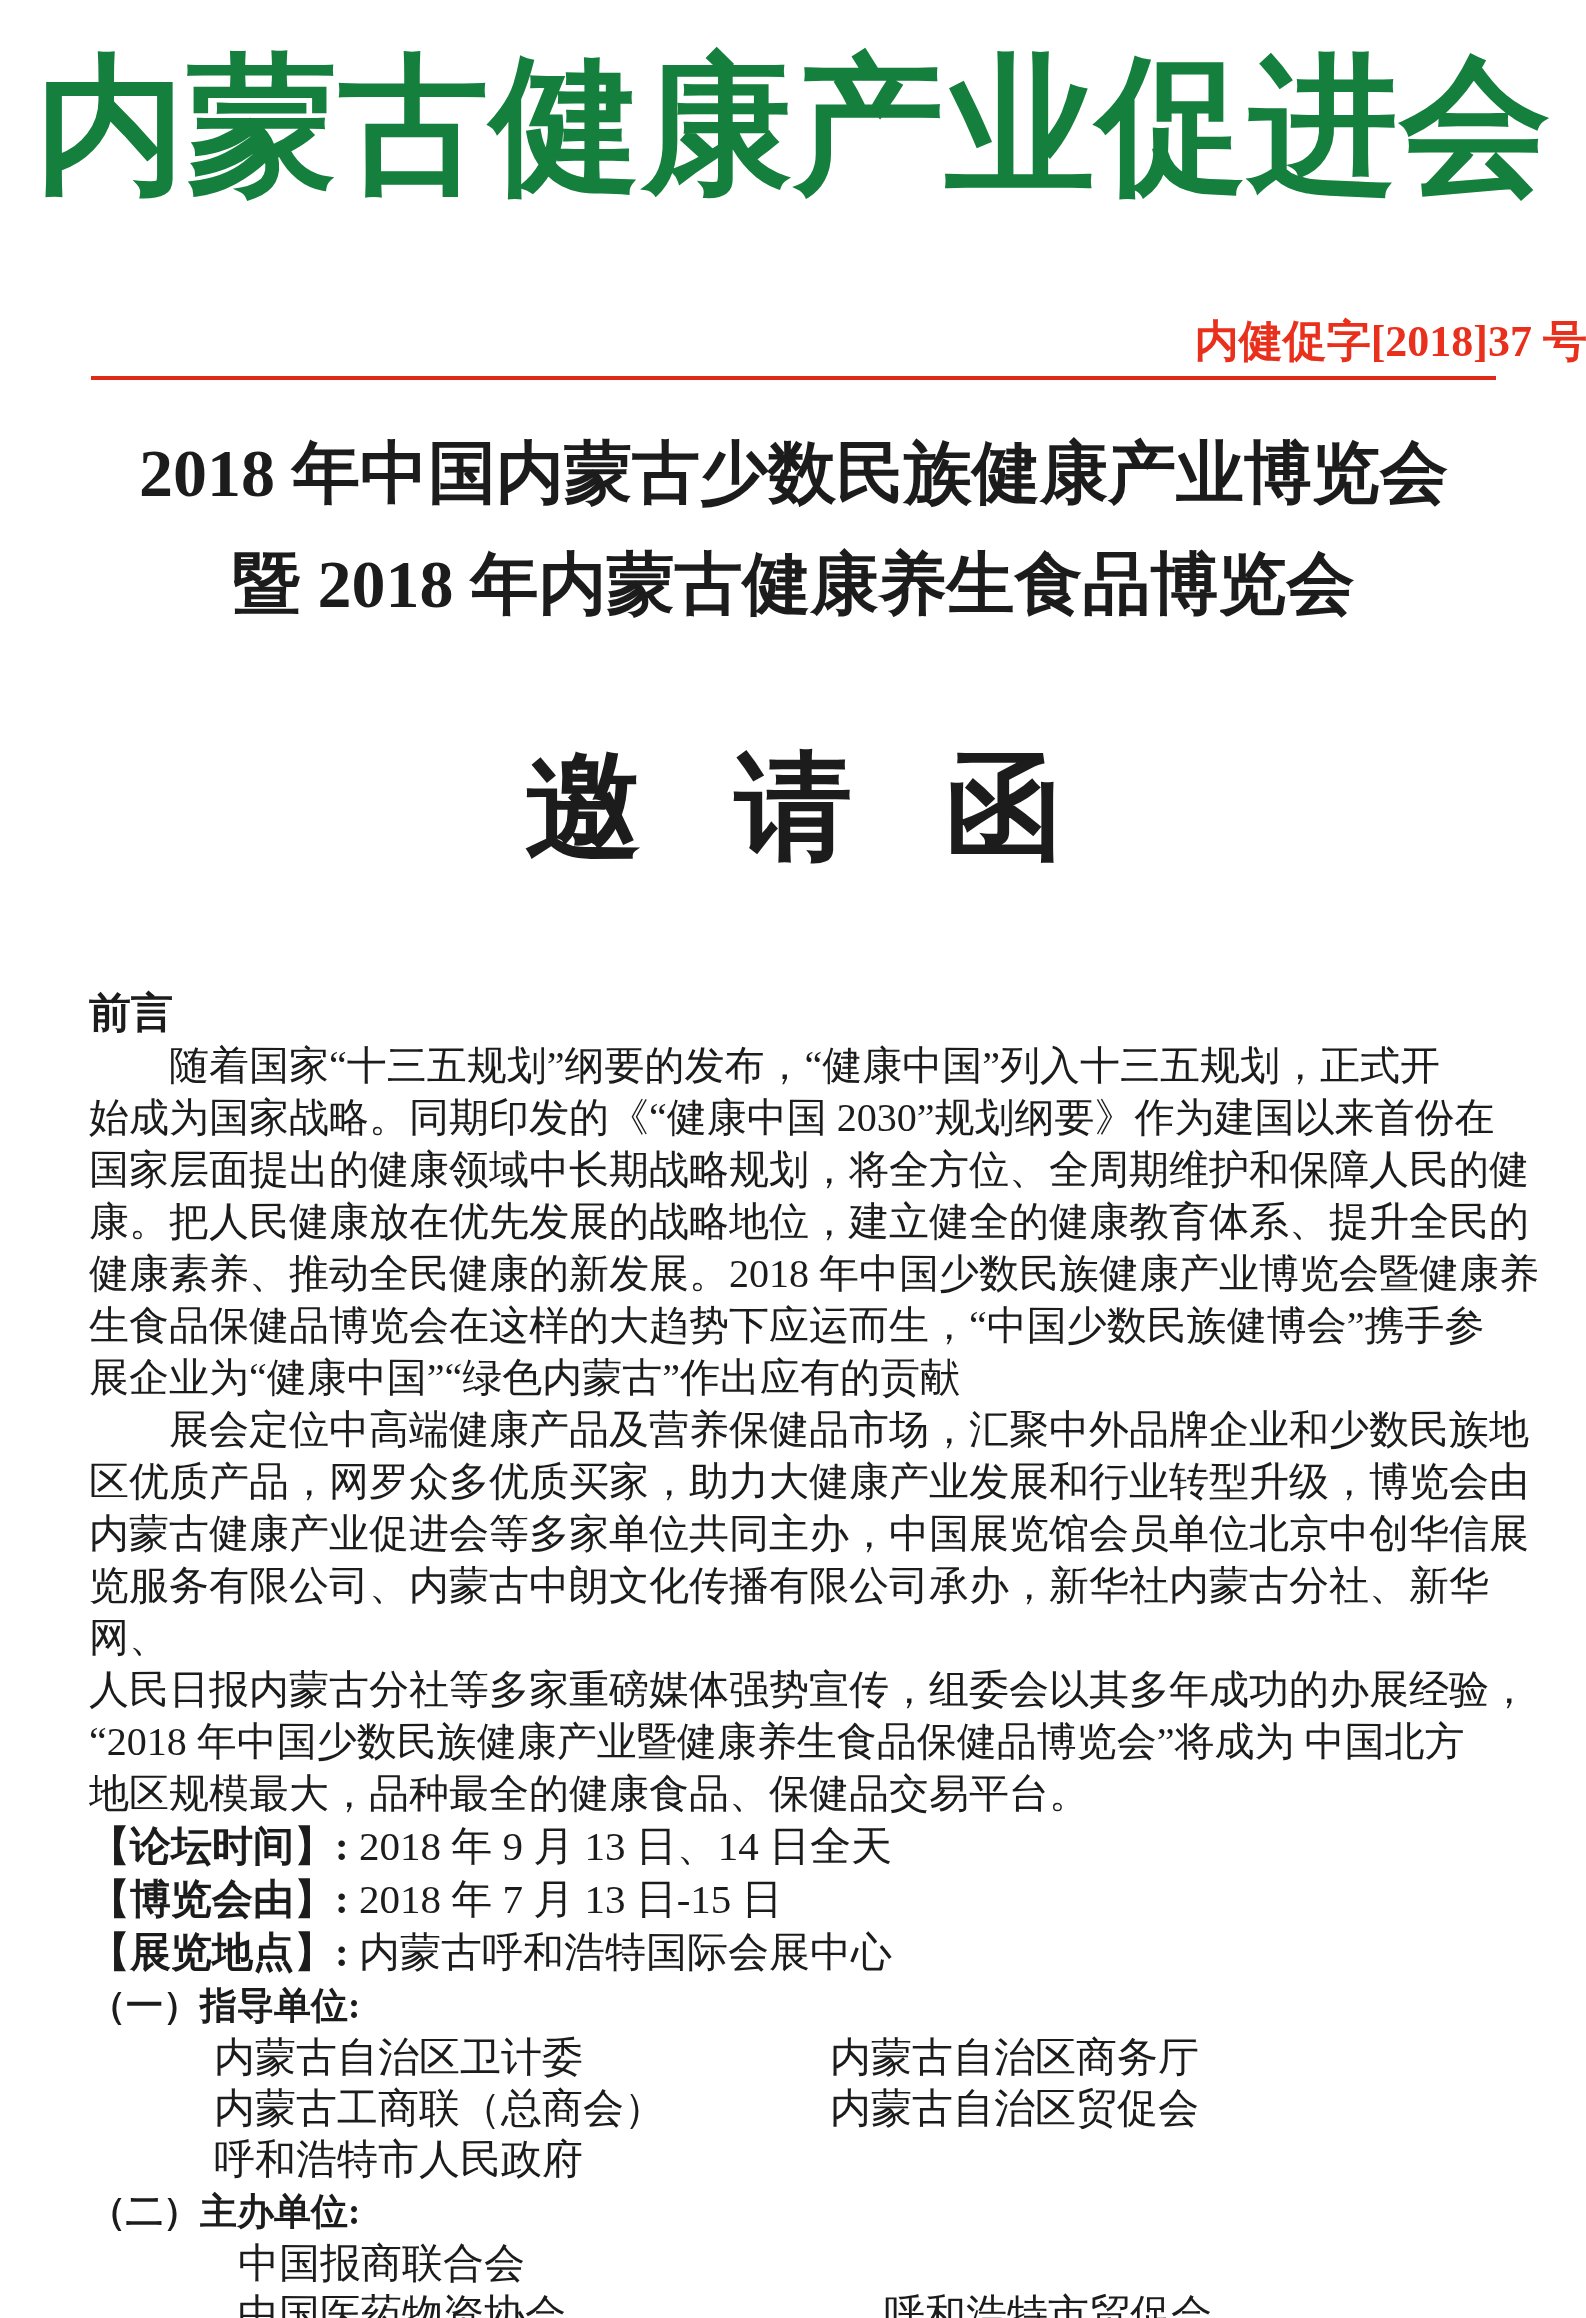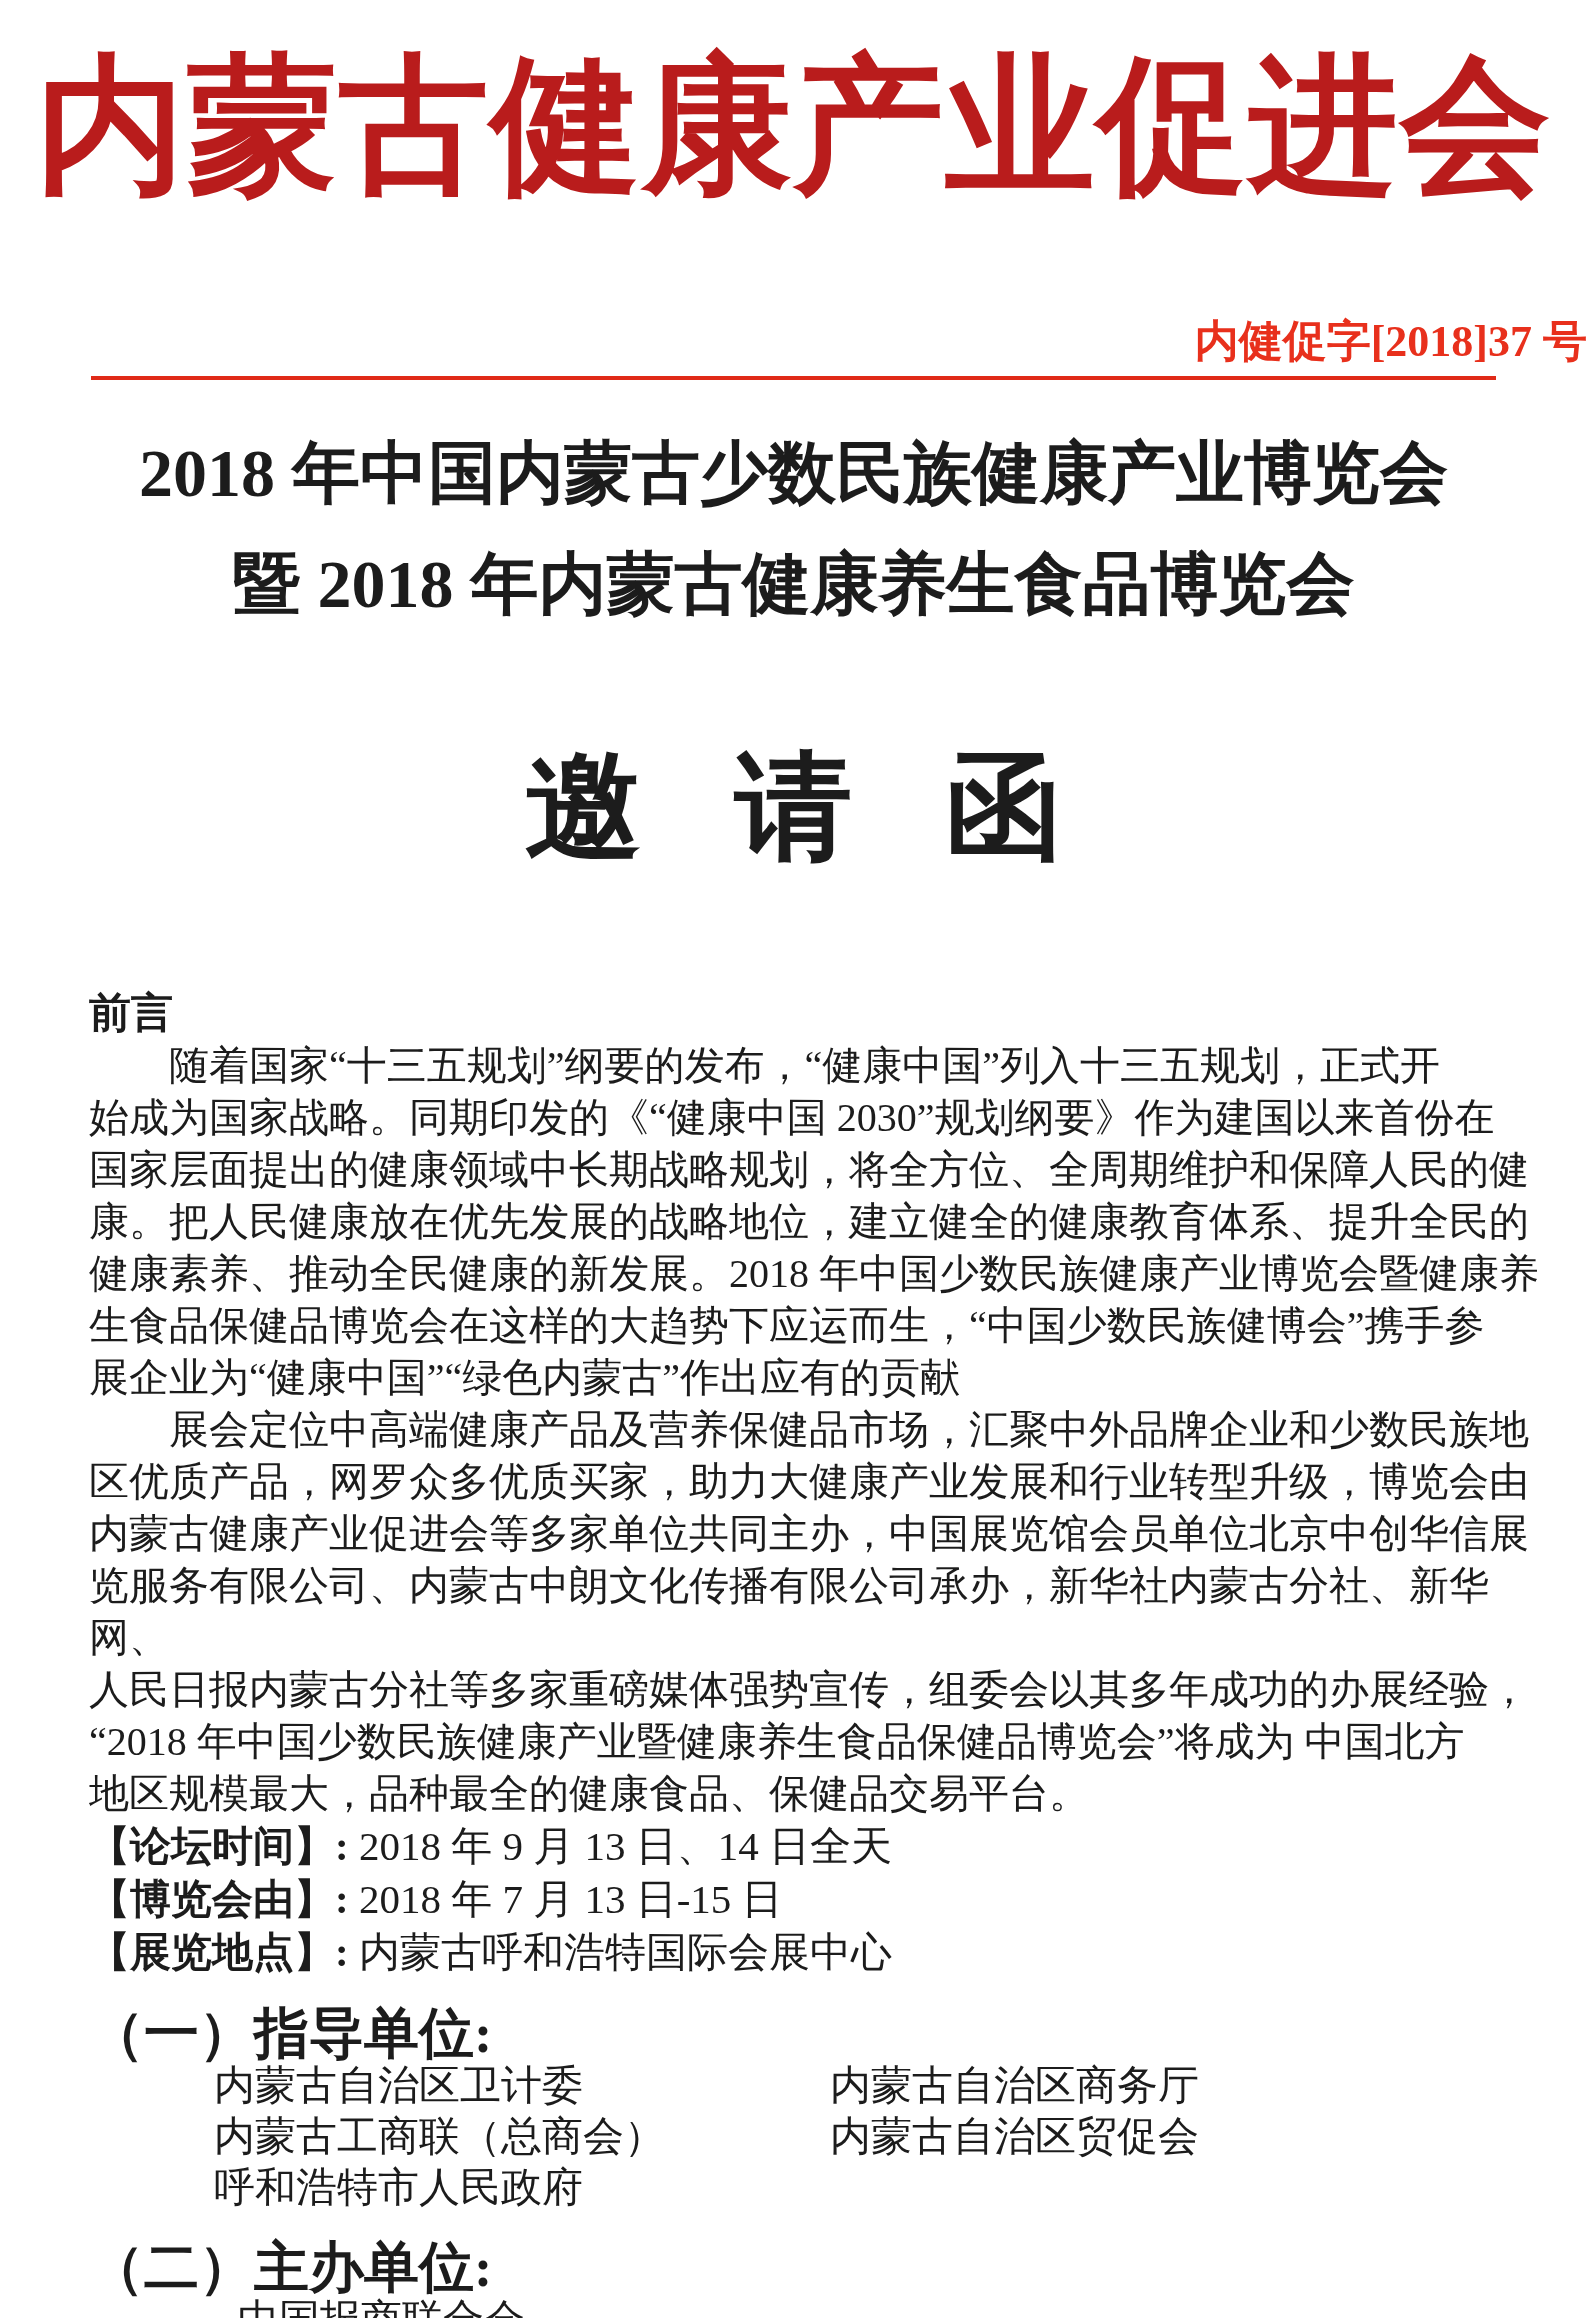--- a/index.html
+++ b/index.html
@@ -8,21 +8,21 @@
     width: 1587px;
     height: 2319px;
     background: #ffffff;
     overflow: hidden;
     color: #1c1c1c;
     font-family: "Liberation Serif", "DejaVu Serif", serif;
   }
   .org-name {
     margin-top: 27px;
     text-align: center;
-    color: #b91c1c;
+    color: #15803d;
     font-size: 150px;
     font-weight: bold;
     line-height: 198px;
     letter-spacing: 1.6px;
     white-space: nowrap;
   }
   .doc-number {
     margin-top: 92px;
     text-align: right;
     color: #e8301c;
@@ -65,24 +65,23 @@
     line-height: 53px;
   }
   .para {
     margin: 0;
     text-indent: 2em;
     white-space: pre-line;
   }
   .info-line { line-height: 53px; font-size: 41px; white-space: nowrap; }
   .info-label { font-weight: bold; }
   .section-heading {
-    font-size: 55px;
+    font-size: 37px;
     font-weight: bold;
     line-height: 53px;
-    margin-top: 28px;
   }
   .org-row {
     display: flex;
     line-height: 51px;
     font-size: 41px;
     white-space: nowrap;
   }
   .indent-a { padding-left: 125px; gap: 6px; }
   .indent-a .col1 { flex: none; width: 610px; }
   .indent-b { padding-left: 149px; }

